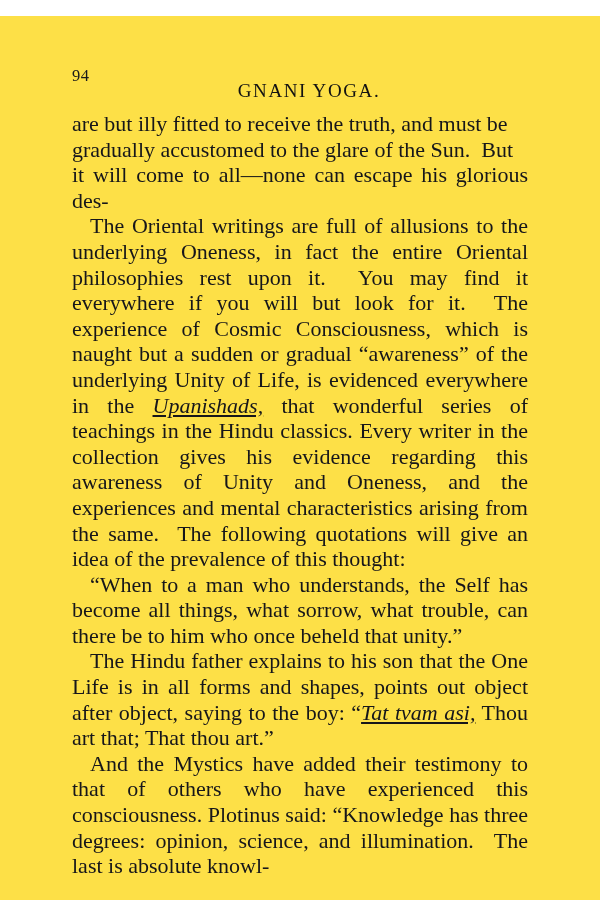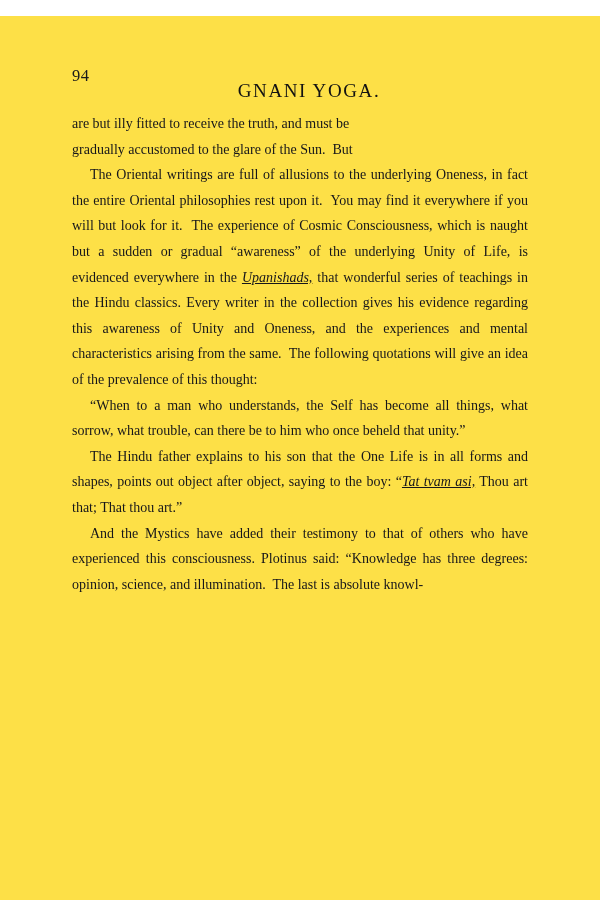--- a/index.html
+++ b/index.html
@@ -45,21 +45,21 @@
     font-size: 19px;
     letter-spacing: 1.6px;
     color: #121212;
     padding-left: 18px;
   }
   .body-text {
     position: absolute;
     top: 95px;
     left: 72px;
     width: 456px;
-    font-size: 14px;
+    font-size: 22px;
     line-height: 25.6px;
     color: #16161a;
     text-align: justify;
     text-justify: inter-word;
   }
   .body-text p {
     margin: 0;
     text-indent: 18px;
   }
   .body-text p.noindent {
@@ -84,20 +84,21 @@
   <div class="header">
     <div class="folio">94</div>
     <div class="running-title">GNANI YOGA.</div>
   </div>
 
   <div class="body-text">
 
     <p class="noindent">
       <span class="line">are but illy fitted to receive the truth, and must be</span>
       <span class="line">gradually accustomed to the glare of the Sun.&nbsp; But</span>
+      <span class="line">it will come to all—none can escape his glorious des-</span>
     </p>
 
     <p>
       <span>The Oriental writings are full of allusions to the underlying Oneness, in fact the entire Oriental philosophies rest upon it.&nbsp; You may find it everywhere if you will but look for it.&nbsp; The experience of Cosmic Consciousness, which is naught but a sudden or gradual “awareness” of the underlying Unity of Life, is evidenced everywhere in the </span><em>Upanishads,</em><span> that wonderful series of teachings in the Hindu classics. Every writer in the collection gives his evidence regarding this awareness of Unity and Oneness, and the experiences and mental characteristics arising from the same.&nbsp; The following quotations will give an idea of the prevalence of this thought:</span>
     </p>
 
 
     <p class="quote">
       <span>“When to a man who understands, the Self has become all things, what sorrow, what trouble, can there be to him who once beheld that unity.”</span>
     </p>

